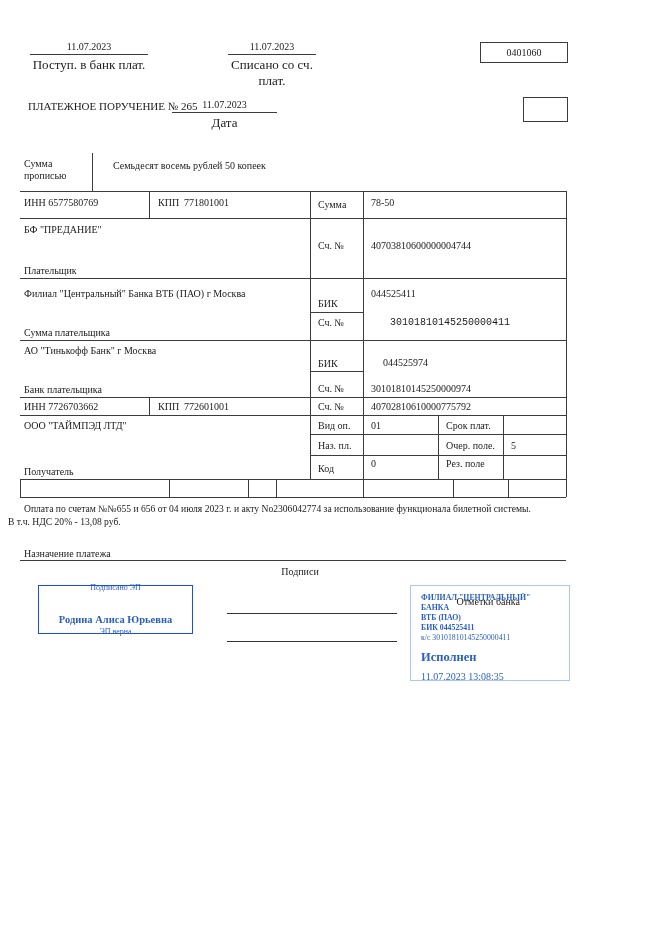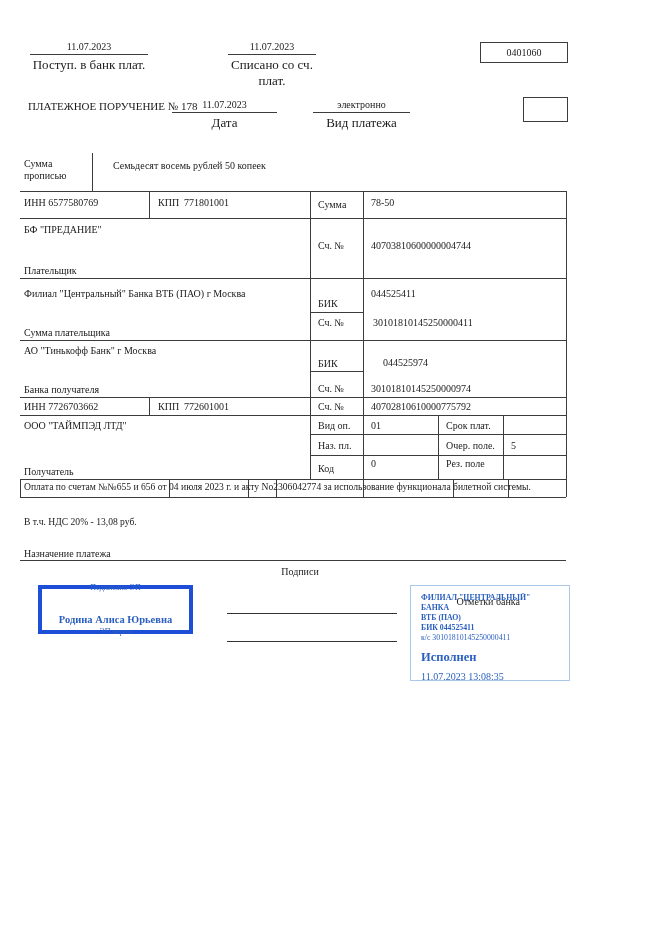--- a/index.html
+++ b/index.html
@@ -36,28 +36,24 @@
   <div class="hdr-field" style="left:30px; top:41px; width:118px;">
     <div class="val">11.07.2023</div>
     <div class="lbl">Поступ. в банк плат.</div>
   </div>
   <div class="hdr-field" style="left:228px; top:41px; width:88px;">
     <div class="val">11.07.2023</div>
     <div class="lbl">Списано со сч. плат.</div>
   </div>
   <div class="box" style="left:480px; top:42px; width:86px; height:19px; line-height:19px; font-size:10px;">0401060</div>
 
-  <div class="title" style="left:28px; top:100px;">ПЛАТЕЖНОЕ ПОРУЧЕНИЕ № 178</div>
+  <div class="title" style="left:28px; top:100px;">ПЛАТЕЖНОЕ ПОРУЧЕНИЕ № 265</div>
   <div class="hdr-field" style="left:172px; top:99px; width:105px;">
     <div class="val">11.07.2023</div>
     <div class="lbl">Дата</div>
-  </div>
-  <div class="hdr-field" style="left:313px; top:99px; width:97px;">
-    <div class="val">электронно</div>
-    <div class="lbl">Вид платежа</div>
   </div>
   <div class="box" style="left:523px; top:97px; width:43px; height:23px;"></div>
 
   <div class="t" style="left:24px; top:158px; width:62px; white-space:pre-line;">Сумма
 прописью</div>
   <div class="t" style="left:113px; top:160px;">Семьдесят восемь рублей 50 копеек</div>
 
   <div class="t" style="left:24px; top:197px;">ИНН 6577580769</div>
   <div class="t" style="left:158px; top:197px;">КПП  771801001</div>
   <div class="t" style="left:318px; top:199px;">Сумма</div>
@@ -65,29 +61,29 @@
 
   <div class="t" style="left:24px; top:224px;">БФ "ПРЕДАНИЕ"</div>
   <div class="t" style="left:318px; top:240px;">Сч. №</div>
   <div class="t" style="left:371px; top:240px;">40703810600000004744</div>
   <div class="t" style="left:24px; top:265px;">Плательщик</div>
 
   <div class="t" style="left:24px; top:288px;">Филиал "Центральный" Банка ВТБ (ПАО) г Москва</div>
   <div class="t" style="left:318px; top:298px;">БИК</div>
   <div class="t" style="left:371px; top:288px;">044525411</div>
   <div class="t" style="left:318px; top:317px;">Сч. №</div>
-  <div class="t" style="left:373px; top:317px;">30101810145250000411</div>
+  <div class="t" style="left:390px; top:317px;font-family:Liberation Mono, monospace;">30101810145250000411</div>
   <div class="t" style="left:24px; top:327px;">Сумма плательщика</div>
 
   <div class="t" style="left:24px; top:345px;">АО "Тинькофф Банк" г Москва</div>
   <div class="t" style="left:318px; top:358px;">БИК</div>
   <div class="t" style="left:371px; top:357px;padding-left:12px;">044525974</div>
   <div class="t" style="left:318px; top:383px;">Сч. №</div>
   <div class="t" style="left:371px; top:383px;">30101810145250000974</div>
-  <div class="t" style="left:24px; top:384px;">Банка получателя</div>
+  <div class="t" style="left:24px; top:384px;">Банк плательщика</div>
 
   <div class="t" style="left:24px; top:401px;">ИНН 7726703662</div>
   <div class="t" style="left:158px; top:401px;">КПП  772601001</div>
   <div class="t" style="left:318px; top:401px;">Сч. №</div>
   <div class="t" style="left:371px; top:401px;">40702810610000775792</div>
 
   <div class="t" style="left:24px; top:420px;">ООО "ТАЙМПЭД ЛТД"</div>
   <div class="t" style="left:318px; top:420px;">Вид оп.</div>
   <div class="t" style="left:371px; top:420px;">01</div>
   <div class="t" style="left:446px; top:420px;">Срок плат.</div>
@@ -120,29 +116,29 @@
   <div class="vl" style="left:149px; top:397px; height:18px;"></div>
   <div class="vl" style="left:438px; top:415px; height:64px;"></div>
   <div class="vl" style="left:503px; top:415px; height:64px;"></div>
   <div class="vl" style="left:20px; top:479px; height:18px;"></div>
   <div class="vl" style="left:169px; top:479px; height:18px;"></div>
   <div class="vl" style="left:248px; top:479px; height:18px;"></div>
   <div class="vl" style="left:276px; top:479px; height:18px;"></div>
   <div class="vl" style="left:453px; top:479px; height:18px;"></div>
   <div class="vl" style="left:508px; top:479px; height:18px;"></div>
 
-  <div class="purpose" style="left:24px; top:481px;">Оплата по счетам №№655 и 656 от 04 июля 2023 г. и акту No2306042774 за использование функционала билетной системы.</div>
-  <div class="purpose" style="left:24px; top:516px;text-align:right;">В т.ч. НДС 20% - 13,08 руб.</div>
+  <div class="purpose" style="left:24px; top:503px;">Оплата по счетам №№655 и 656 от 04 июля 2023 г. и акту No2306042774 за использование функционала билетной системы.</div>
+  <div class="purpose" style="left:8px; top:516px;text-align:right;">В т.ч. НДС 20% - 13,08 руб.</div>
   <div class="t" style="left:24px; top:548px;">Назначение платежа</div>
   <div class="hl" style="left:20px; top:560px; width:546px;"></div>
 
   <div class="t" style="left:250px; top:566px; width:100px; text-align:center;">Подписи</div>
   <div class="t" style="left:410px; top:596px; width:110px; text-align:right;">Отметки банка</div>
 
-  <div class="stamp sig-stamp" style="left:38px; top:585px; width:155px; height:49px; border:4px solid #1d4ed8; color:#2a5fc0;">
+  <div class="stamp sig-stamp" style="left:38px; top:585px; width:155px; height:49px; border:1px solid #1d4ed8; color:#2a5fc0;">
     <div class="sm">Подписано ЭП</div>
     <div class="name">Родина Алиса Юрьевна</div>
     <div class="sm">ЭП верна</div>
   </div>
 
   <div class="sig-line" style="left:227px; top:613px; width:170px;"></div>
   <div class="sig-line" style="left:227px; top:641px; width:170px;"></div>
 
   <div class="stamp bank-stamp" style="left:410px; top:585px; width:160px; height:96px; border:1px solid #aac8e9; color:#2a5fc0;">
     <div class="sm bold">ФИЛИАЛ "ЦЕНТРАЛЬНЫЙ" БАНКА</div>

